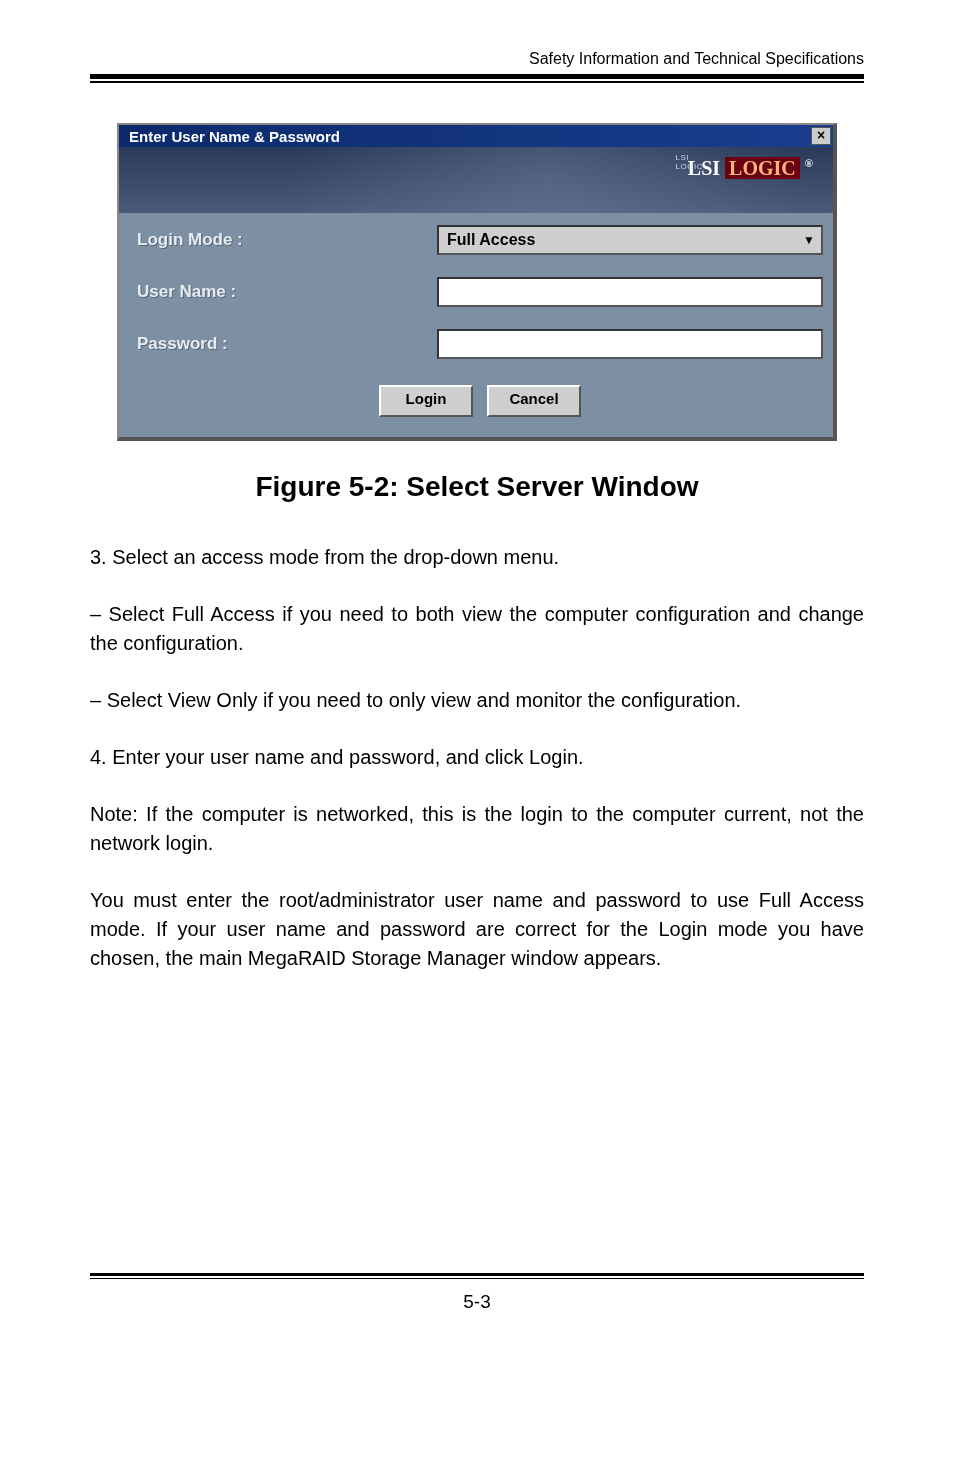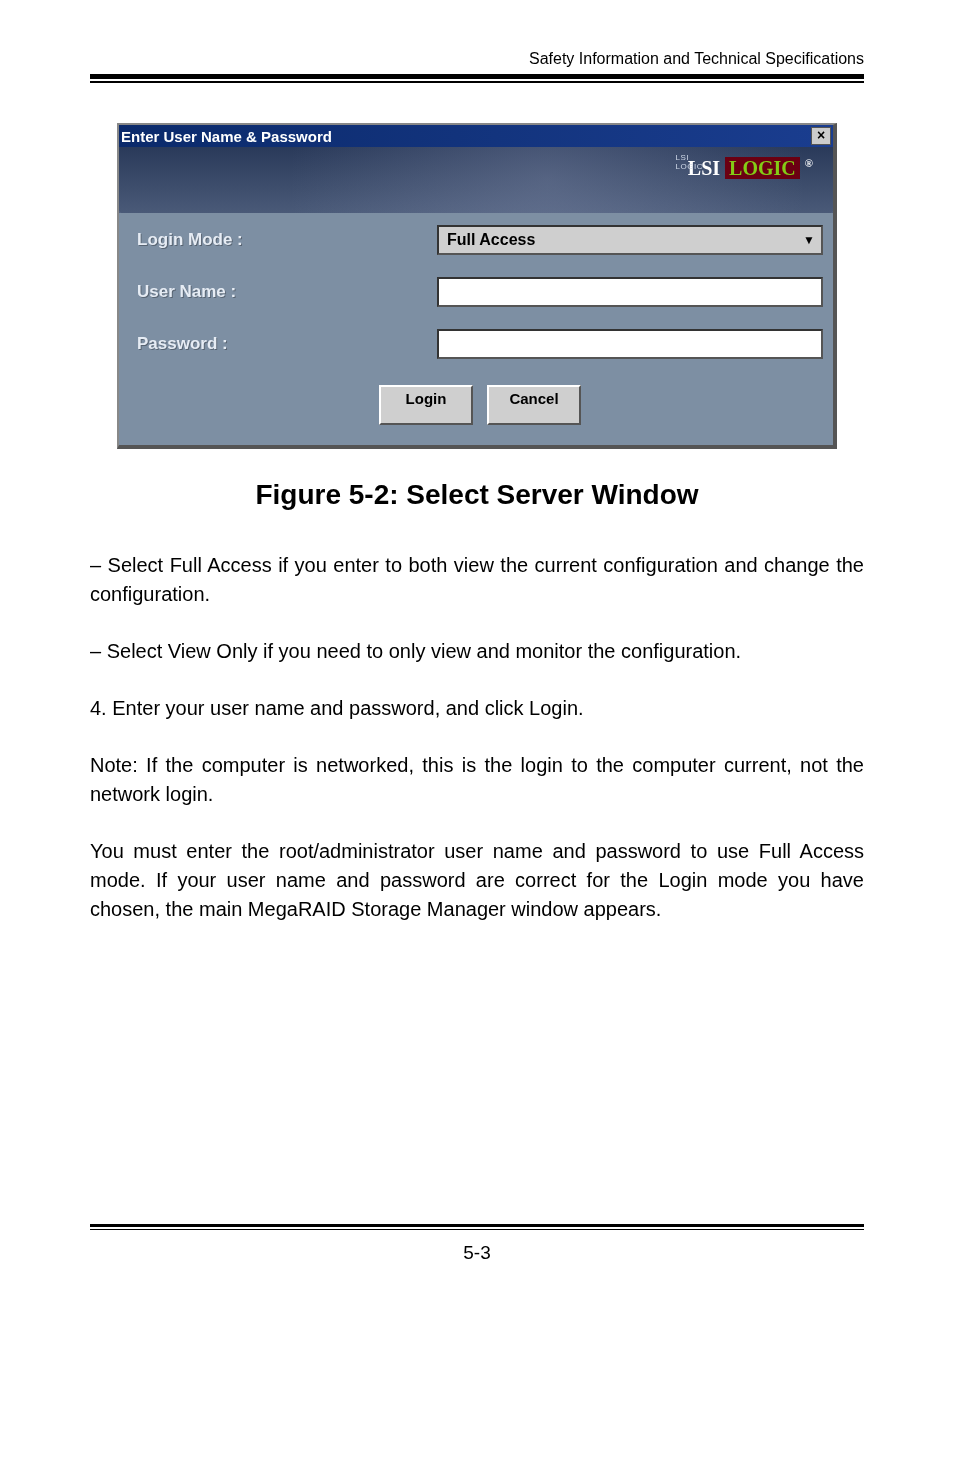--- a/index.html
+++ b/index.html
@@ -34,21 +34,21 @@
     border-right: 4px solid #555;
     border-bottom: 4px solid #555;
     background: #7d8fa3;
   }
   .titlebar {
     display: flex;
     align-items: center;
     justify-content: space-between;
     background: linear-gradient(to right, #0b2a6b, #1a3d8f);
     color: #fff;
-    padding: 2px 2px 2px 2px;
+    padding: 2px 2px 2px 10px;
     font-weight: bold;
     font-size: 15px;
   }
   .close-btn {
     width: 20px;
     height: 18px;
     background: #ccc;
     border: 1px solid #555;
     color: #000;
     font-weight: bold;
@@ -76,21 +76,21 @@
     right: 20px;
     top: 10px;
     color: #fff;
     font-family: "Times New Roman", serif;
     font-size: 20px;
     font-weight: bold;
   }
   .brand .boxed {
     background: #6b0012;
     padding: 0 4px;
-    color: #84cc16;
+    color: #fdba74;
   }
   .brand .reg {
     font-size: 11px;
     vertical-align: top;
   }
   .brand .small-tag {
     position: absolute;
     right: 110px;
     top: -4px;
     font-size: 8px;
@@ -144,21 +144,21 @@
     font-size: 15px;
   }
   .btn-row {
     display: flex;
     justify-content: center;
     gap: 14px;
     padding: 4px 0 10px 0;
   }
   .dlg-btn {
     min-width: 94px;
-    height: 40px;
+    height: 32px;
     background: #cfcfcf;
     border: 2px solid #555;
     border-top-color: #fff;
     border-left-color: #fff;
     font-weight: bold;
     font-size: 15px;
     cursor: pointer;
     text-align: center;
     line-height: 24px;
   }
@@ -233,21 +233,22 @@
       <div class="btn-row">
         <div class="dlg-btn">Login</div>
         <div class="dlg-btn">Cancel</div>
       </div>
     </div>
   </div>
 
   <div class="caption">Figure 5-2: Select Server Window</div>
 
   <div class="body-text">
-    <p>– Select Full Access if you enter to both view the current configuration and change the configuration.</p>
+    <p>3. Select an access mode from the drop-down menu.</p>
+    <p>– Select Full Access if you need to both view the computer configuration and change the configuration.</p>
     <p>– Select View Only if you need to only view and monitor the configuration.</p>
     <p>4. Enter your user name and password, and click Login.</p>
     <p>Note: If the computer is networked, this is the login to the computer current, not the network login.</p>
     <p>You must enter the root/administrator user name and password to use Full Access mode. If your user name and password are correct for the Login mode you have chosen, the main MegaRAID Storage Manager window appears.</p>
   </div>
 
   <div class="footer-rule"></div>
   <div class="page-num">5-3</div>
 </div>
 

